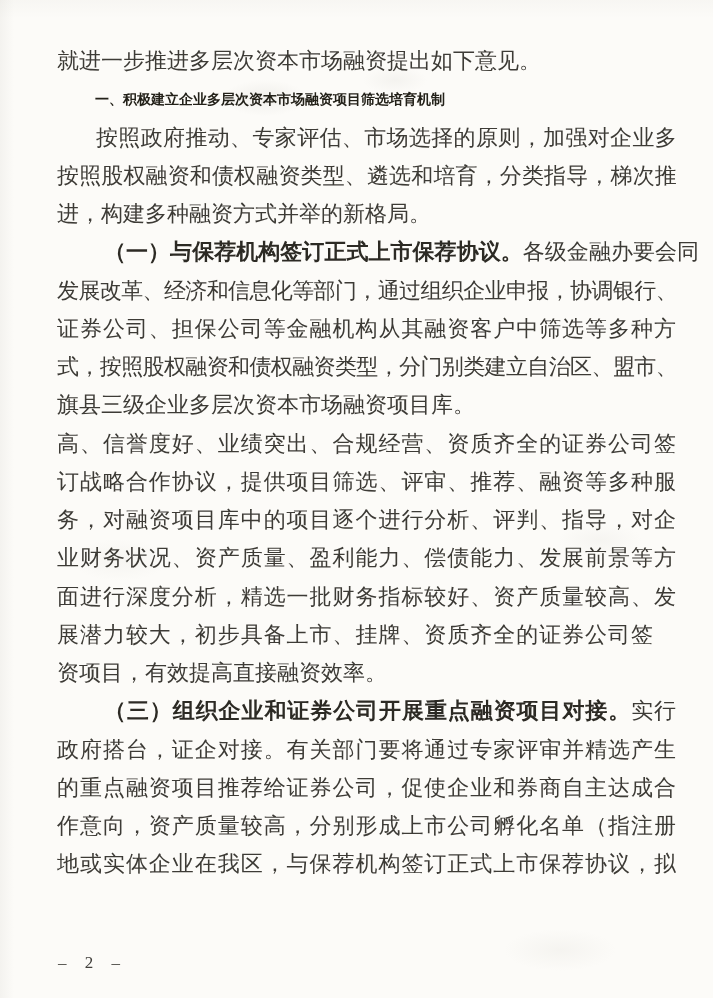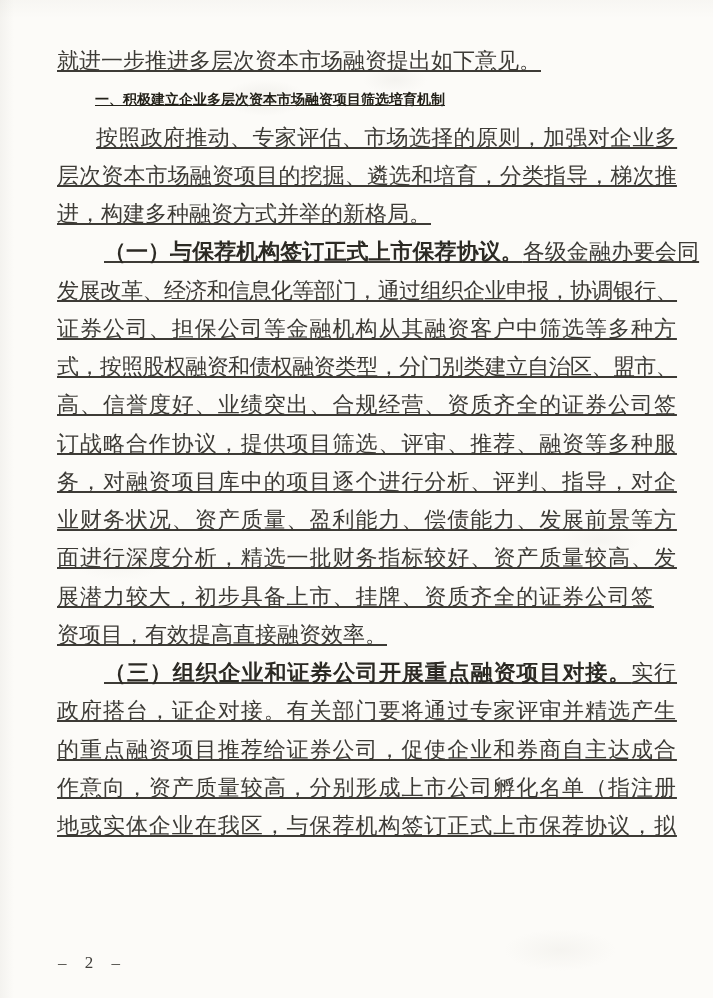--- a/index.html
+++ b/index.html
@@ -28,21 +28,20 @@
     left: 57px; top: 42px;
     width: 620px;
     color: var(--ink, #3d3b36);
   }
   .doc-line {
     height: 38.25px;
     line-height: 38.25px;
     font-size: 22px;
     white-space: nowrap;
     text-rendering: optimizeLegibility;
-    text-decoration: underline;
   }
   .doc-line.flush   { margin-left: 0; }
   .doc-line.para    { margin-left: 39px; }
   .doc-line.item    { margin-left: 47px; }
   .doc-line.heading {
     margin-left: 38px;
     font-family: "Liberation Sans", "DejaVu Sans", sans-serif;
     font-weight: 700;
     font-size: 14px;
     color: var(--heading-ink, #232119);
@@ -62,26 +61,27 @@
 </style>
 </head>
 <body style="--paper: #fcfbf8; --ink: #3d3b36; --heading-ink: #232119; --bold-ink: #2c2a24;">
 
 <div class="scan-noise"></div>
 
 <div class="doc">
     <div class="doc-line flush"><span>就进一步推进多层次资本市场融资提出如下意见。</span></div>
     <div class="doc-line heading"><span>一、积极建立企业多层次资本市场融资项目筛选培育机制</span></div>
     <div class="doc-line para" style="letter-spacing: 0.35px;"><span>按照政府推动、专家评估、市场选择的原则，加强对企业多</span></div>
-    <div class="doc-line flush" style="letter-spacing: 0.14px;"><span>层次资本市场融资项目的挖掘、遴选和培育，分类指导，梯次推</span></div>
+    <div class="doc-line flush" style="letter-spacing: 0.14px;"><span>按照股权融资和债权融资类型、遴选和培育，分类指导，梯次推</span></div>
     <div class="doc-line flush"><span>进，构建多种融资方式并举的新格局。</span></div>
     <div class="doc-line item" style="letter-spacing: 0.04px;"><span class="lead-bold">（一）与保荐机构签订正式上市保荐协议。</span><span>各级金融办要会同</span></div>
     <div class="doc-line flush" style="letter-spacing: -0.62px;"><span>发展改革、经济和信息化等部门，通过组织企业申报，协调银行、</span></div>
     <div class="doc-line flush" style="letter-spacing: 0.96px;"><span>证券公司、担保公司等金融机构从其融资客户中筛选等多种方</span></div>
     <div class="doc-line flush" style="letter-spacing: -0.62px;"><span>式，按照股权融资和债权融资类型，分门别类建立自治区、盟市、</span></div>
+    <div class="doc-line flush"><span>旗县三级企业多层次资本市场融资项目库。</span></div>
     <div class="doc-line flush" style="letter-spacing: 0.96px;"><span>高、信誉度好、业绩突出、合规经营、资质齐全的证券公司签</span></div>
     <div class="doc-line flush" style="letter-spacing: 0.96px;"><span>订战略合作协议，提供项目筛选、评审、推荐、融资等多种服</span></div>
     <div class="doc-line flush" style="letter-spacing: 0.96px;"><span>务，对融资项目库中的项目逐个进行分析、评判、指导，对企</span></div>
     <div class="doc-line flush" style="letter-spacing: 0.96px;"><span>业财务状况、资产质量、盈利能力、偿债能力、发展前景等方</span></div>
     <div class="doc-line flush" style="letter-spacing: 0.96px;"><span>面进行深度分析，精选一批财务指标较好、资产质量较高、发</span></div>
     <div class="doc-line flush" style="letter-spacing: 0.96px;"><span>展潜力较大，初步具备上市、挂牌、资质齐全的证券公司签</span></div>
     <div class="doc-line flush"><span>资项目，有效提高直接融资效率。</span></div>
     <div class="doc-line item" style="letter-spacing: 0.92px;"><span class="lead-bold">（三）组织企业和证券公司开展重点融资项目对接。</span><span>实行</span></div>
     <div class="doc-line flush" style="letter-spacing: 0.96px;"><span>政府搭台，证企对接。有关部门要将通过专家评审并精选产生</span></div>
     <div class="doc-line flush" style="letter-spacing: 0.96px;"><span>的重点融资项目推荐给证券公司，促使企业和券商自主达成合</span></div>

